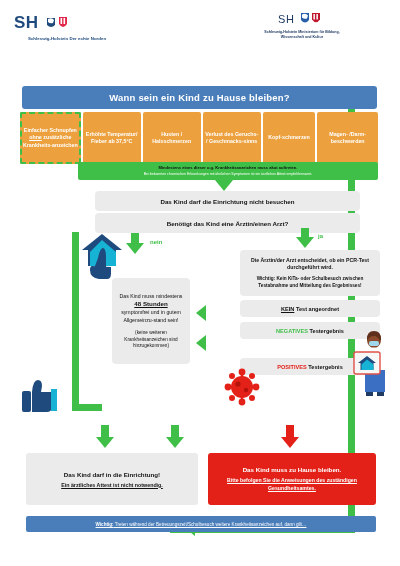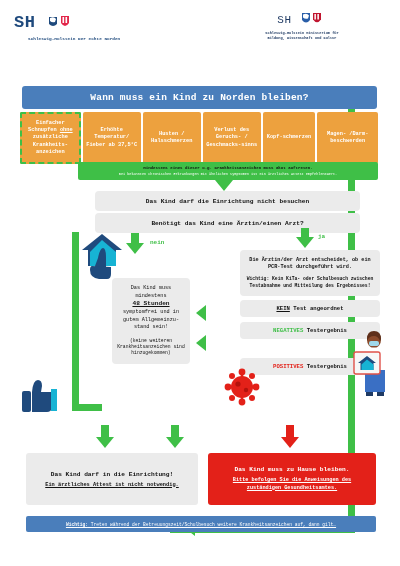--- a/index.html
+++ b/index.html
@@ -6,21 +6,20 @@
   html, body {
     width: 400px; height: 566px;
     background: #ffffff;
     font-family: "Liberation Sans", sans-serif;
     overflow: hidden;
   }
   #page {
     position: relative;
     width: 364px; height: 566px;
     background: #ffffff;
-    font-family: Liberation Mono, monospace;
   }
 
   
   .logo-left { position: absolute; left: 14px; top: 14px; width: 110px; height: 42px; }
   .logo-left .sh { font-size: 17px; font-weight: 700; color: #1f4a7d; letter-spacing: .5px; line-height: 1; }
   .logo-left .tagline {
     margin-top: 2px; margin-left: 14px;
     font-size: 4.4px; color: #1f4a7d; line-height: 1.25; font-weight: 700;
     filter: blur(.35px);
   }
@@ -254,21 +253,21 @@
     <div class="tagline">Schleswig-Holstein
 Ministerium für Bildung,
 Wissenschaft und Kultur</div>
   </div>
 
   <div class="rail-right"></div>
   <div class="rail-bottom"></div>
   <div class="rail-arrow"></div>
   <div class="rail-arrow-left"></div>
 
-  <div class="title-bar">Wann muss ein Kind zu Norden bleiben?</div>
+  <div class="title-bar">Wann sein ein Kind zu Hause bleiben?</div>
 
   <div class="symptom-row">
     <div class="sym first" style="flex:1.05">
       <span>Einfacher Schnupfen <u>ohne</u> zusätzliche Krankheits-anzeichen</span>
     </div>
     <div class="sym" style="flex:1">
       <span>Erhöhte Temperatur/ Fieber ab 37,5°C</span>
     </div>
     <div class="sym" style="flex:1">
       <span>Husten / Halsschmerzen</span>

